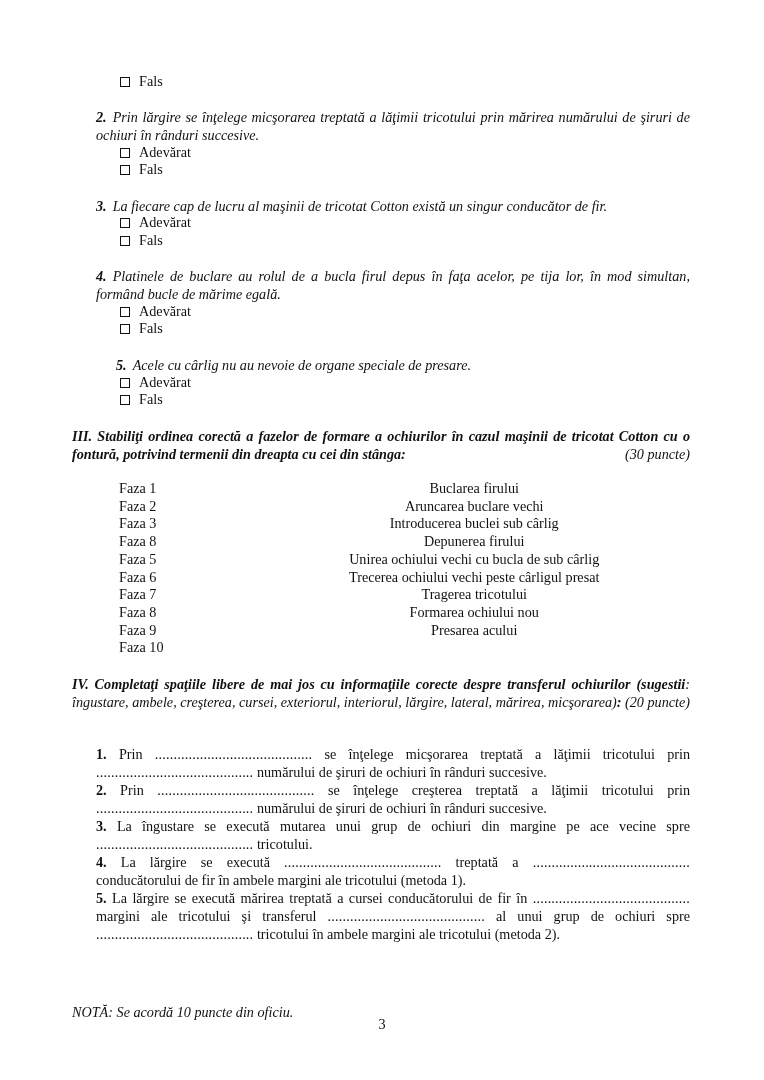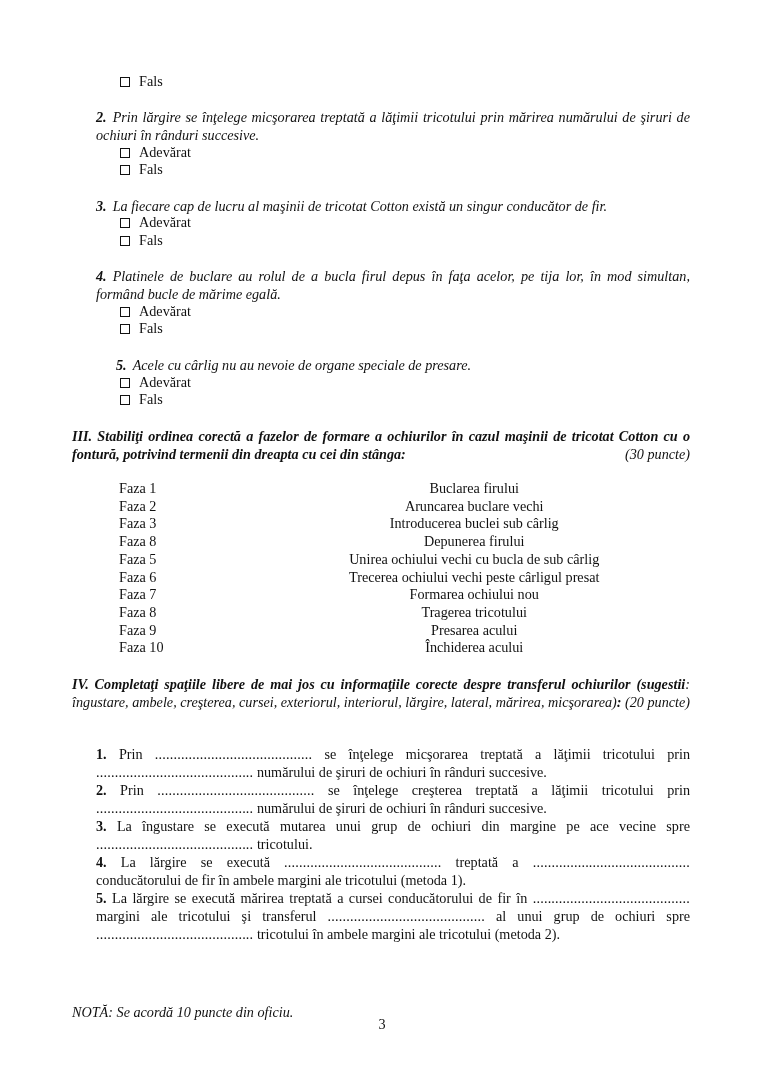--- a/index.html
+++ b/index.html
@@ -60,24 +60,23 @@
   <div>Faza 9</div>
   <div>Faza 10</div>
 </div>
 <div class="desc" style="top:480px;">
   <div>Buclarea firului</div>
   <div>Aruncarea buclare vechi</div>
   <div>Introducerea buclei sub cârlig</div>
   <div>Depunerea firului</div>
   <div>Unirea ochiului vechi cu bucla de sub cârlig</div>
   <div>Trecerea ochiului vechi peste cârligul presat</div>
+  <div>Tragerea tricotului</div>
   <div>Formarea ochiului nou</div>
-  <div>Tragerea tricotului</div>
   <div>Presarea acului</div>
-  <div>Închiderea acului</div>
 </div>
 
 <div class="sec" style="top:676px; line-height:17.7px;"><span>IV. Completaţi spaţiile libere de mai jos cu informaţiile corecte despre transferul ochiurilor</span> <span>(sugestii</span><span style="font-weight:normal;">: îngustare, ambele, creşterea, cursei, exteriorul, interiorul, lărgire, lateral, mărirea, micşorarea)</span><span>:</span><span class="pts">(20 puncte)</span></div>
 
 <div class="fill" style="top:745px;"><span class="n">1.</span> <span>Prin</span> <span class="dots">..........................................</span> <span>se înţelege micşorarea treptată a lăţimii tricotului prin</span> <span class="dots">..........................................</span> <span>numărului de şiruri de ochiuri în rânduri succesive.</span></div>
 
 <div class="fill" style="top:781px;"><span class="n">2.</span> <span>Prin</span> <span class="dots">..........................................</span> <span>se înţelege creşterea treptată a lăţimii tricotului prin</span> <span class="dots">..........................................</span> <span>numărului de şiruri de ochiuri în rânduri succesive.</span></div>
 
 <div class="fill" style="top:817px;"><span class="n">3.</span> <span>La îngustare se execută mutarea unui grup de ochiuri din margine pe ace vecine spre</span> <span class="dots">..........................................</span> <span>tricotului.</span></div>
 

